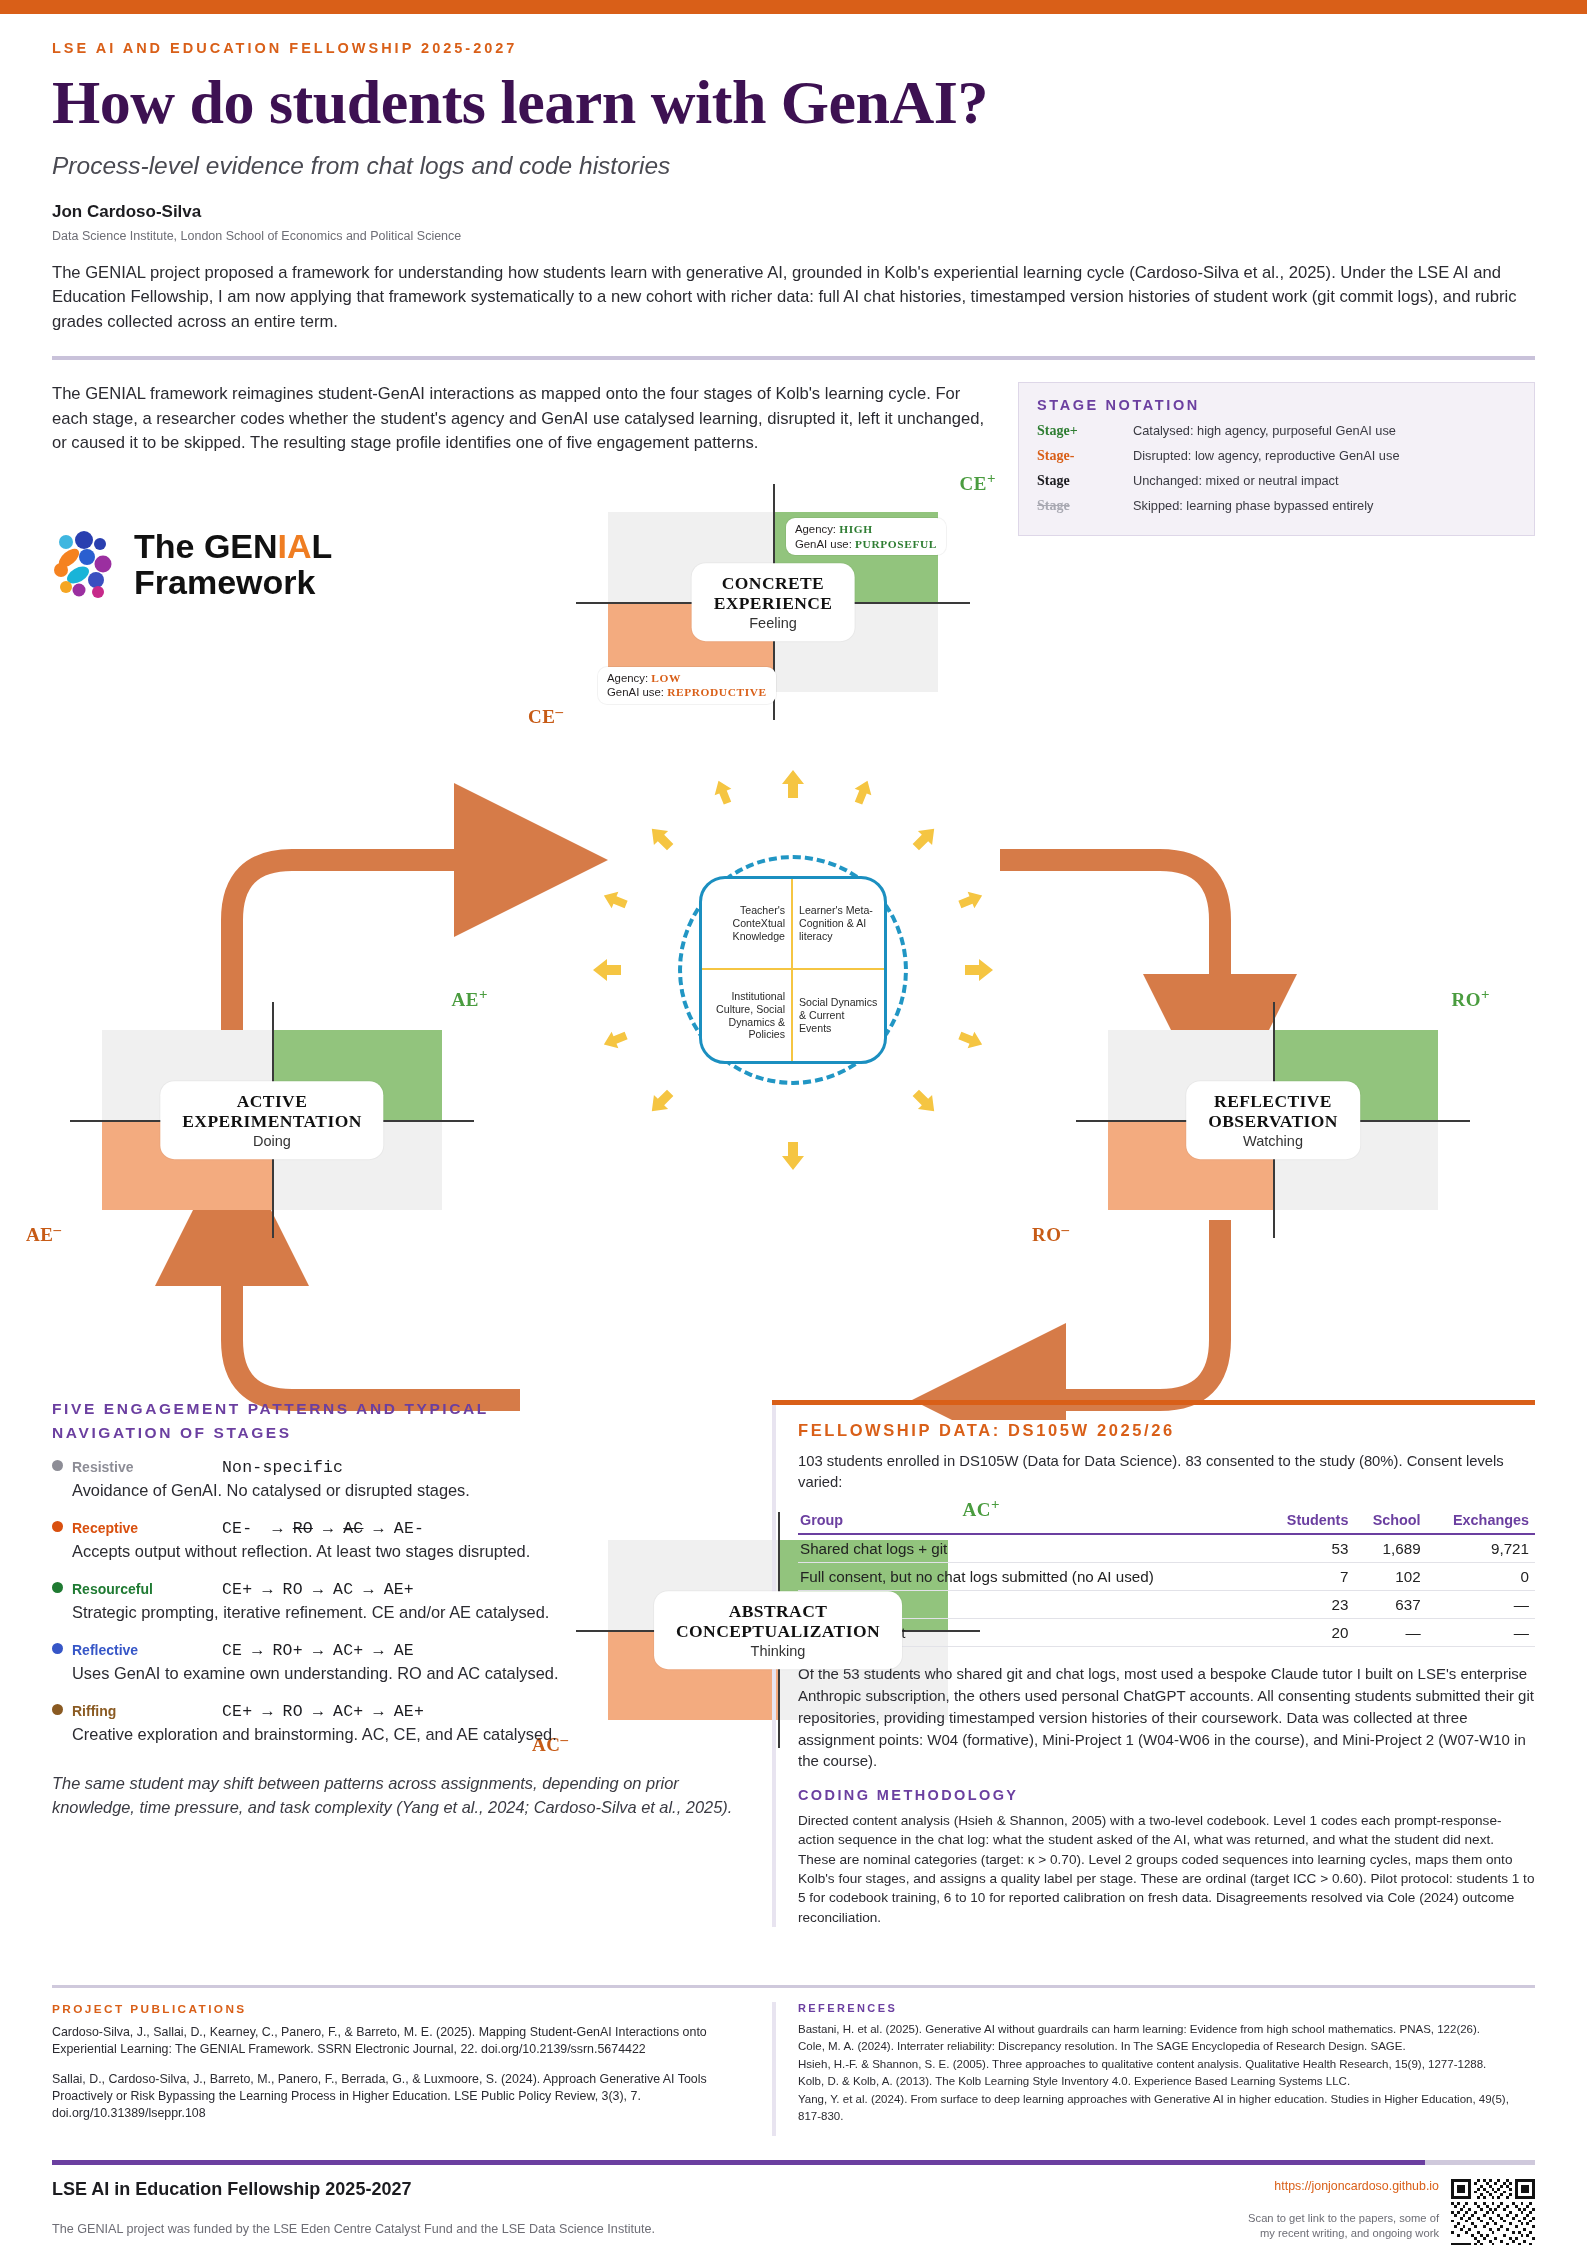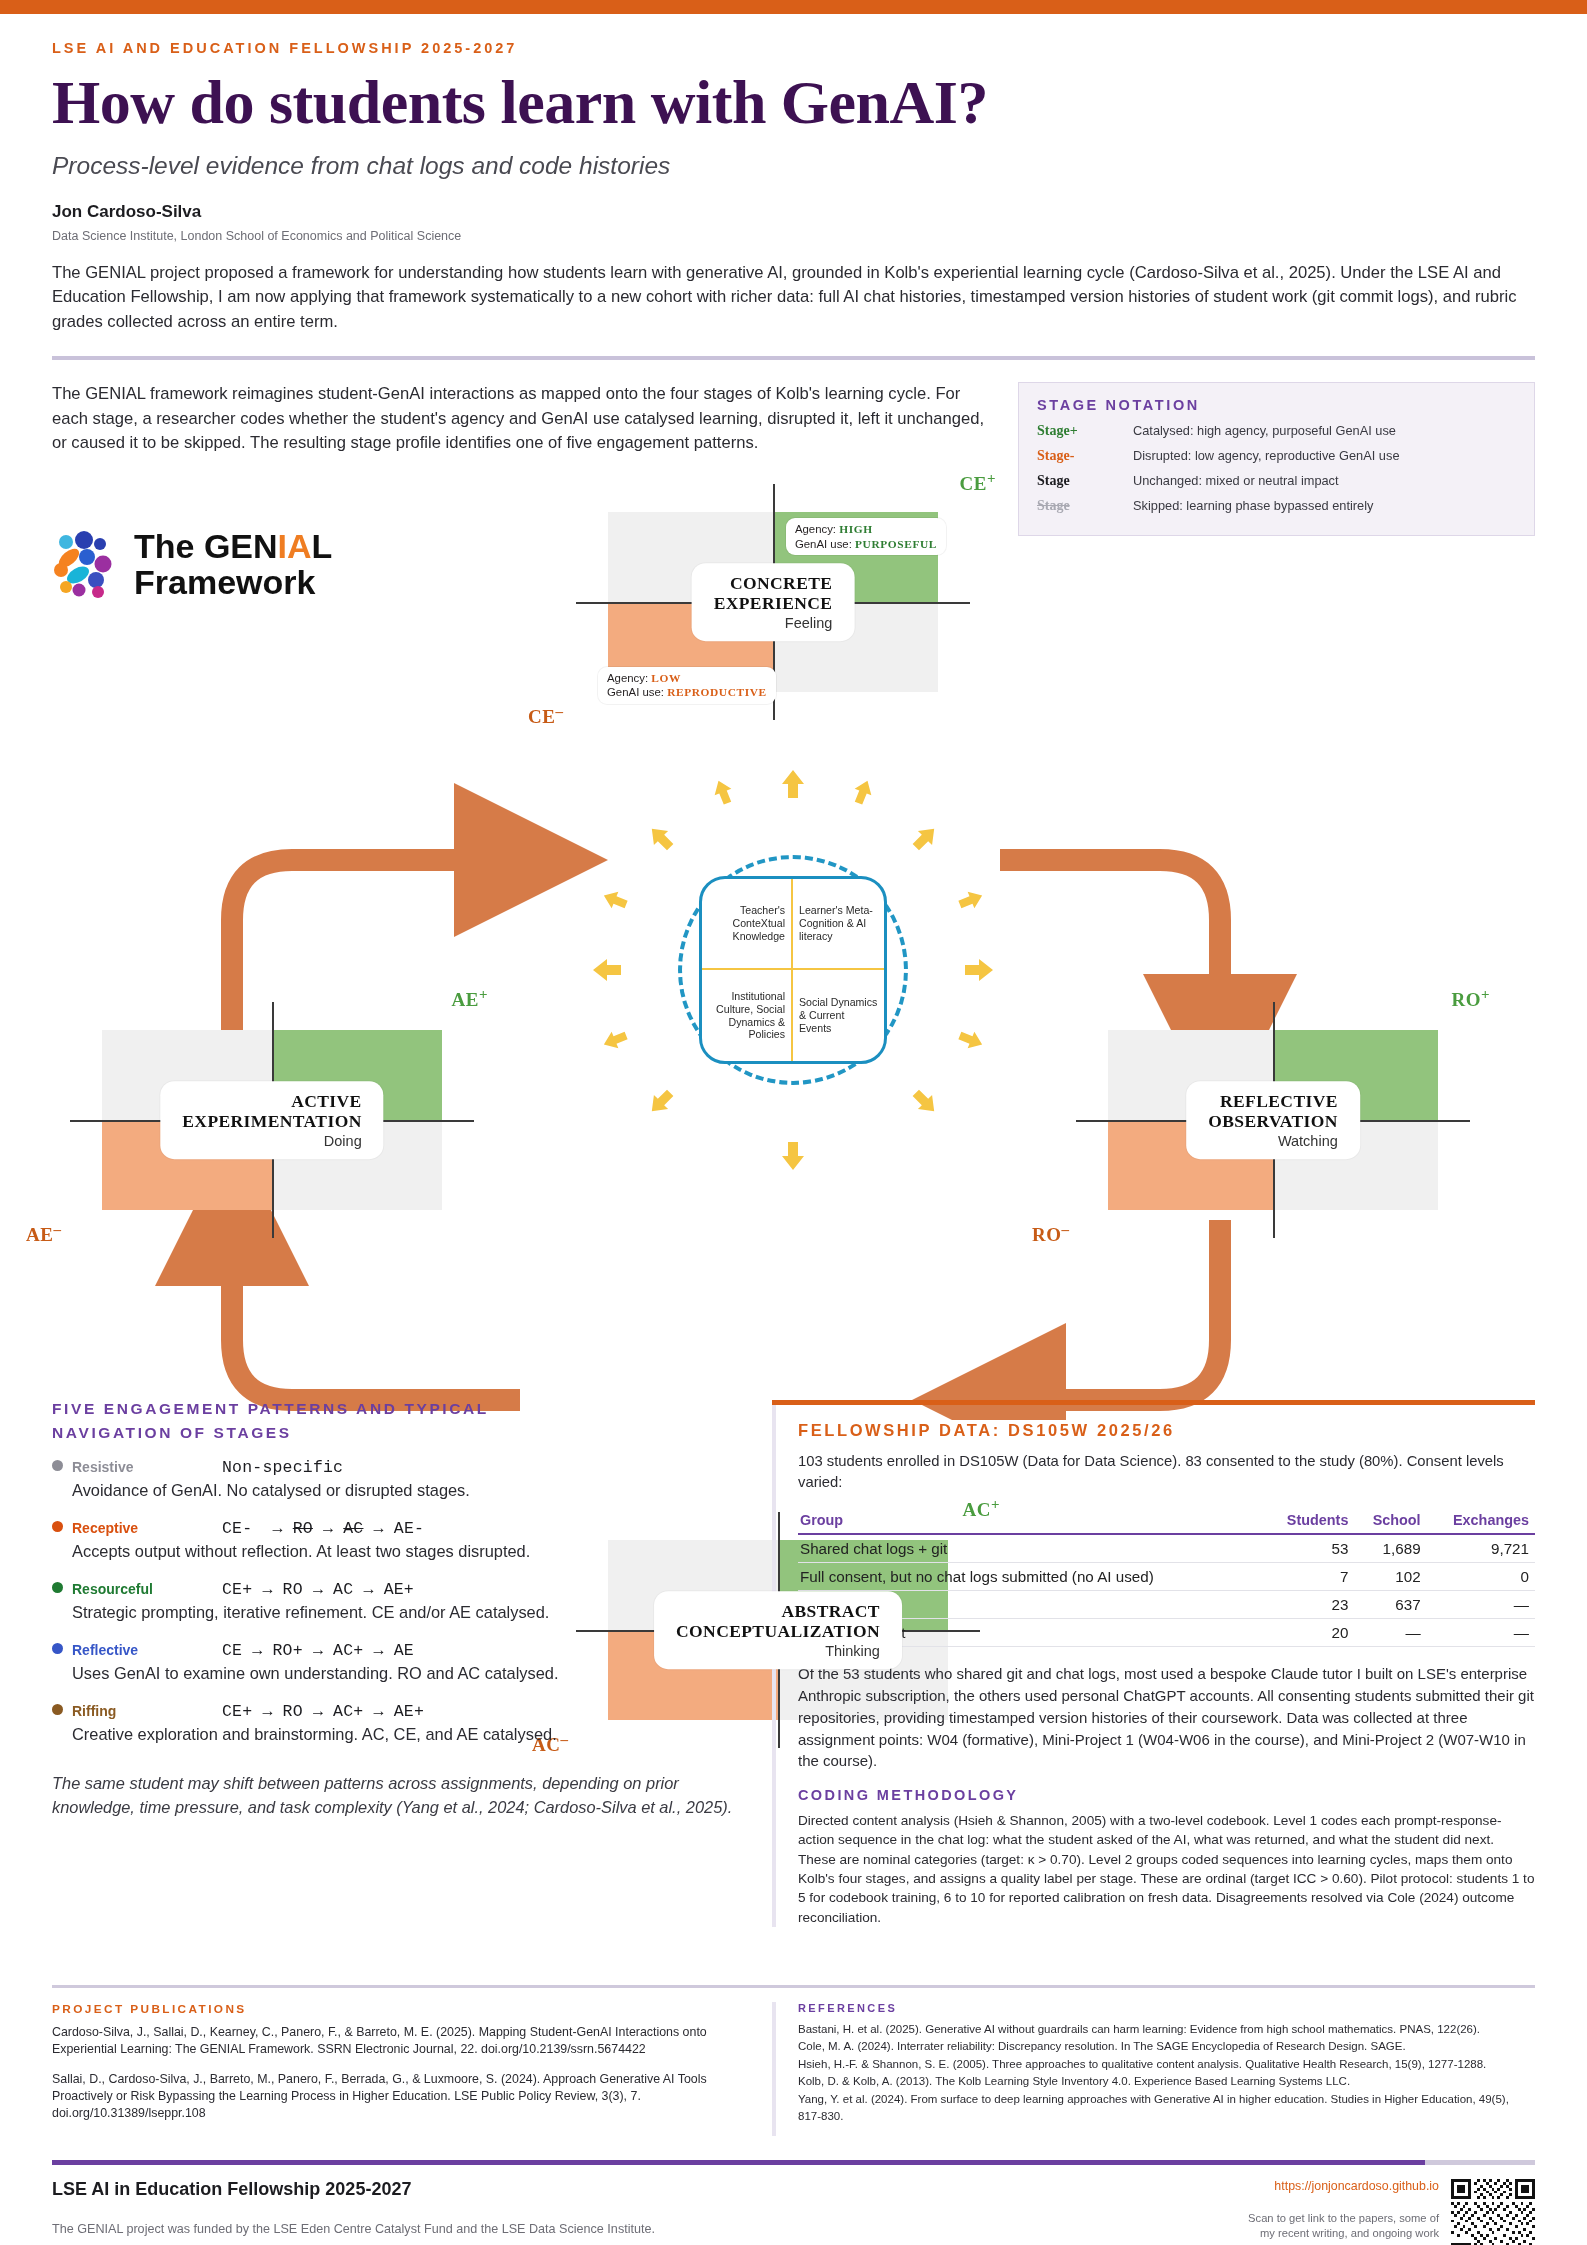--- a/index.html
+++ b/index.html
@@ -81,21 +81,21 @@
     background: #f0f0f0;
   }
   .node .quad-green {
     position: absolute; right: 0; top: 0; width: 165px; height: 90px; background: #92c47d;
   }
   .node .quad-orange {
     position: absolute; left: 0; bottom: 0; width: 165px; height: 90px; background: #f3ab7f;
   }
   .node-label {
     position: absolute; left: 50%; top: 50%; transform: translate(-50%,-50%);
-    background: #fff; border-radius: 14px; padding: 10px 22px; text-align: right;
+    background: #fff; border-radius: 14px; padding: 10px 22px; text-align: center;
     box-shadow: 0 0 0 1px rgba(0,0,0,0.03); white-space: nowrap; z-index: 4;
   }
   .node-label .nm {
     font-family: "Liberation Serif", serif; font-weight: 700;
     font-size: 17.5px; letter-spacing: 0.4px; line-height: 1.16; color: #111;
   }
   .node-label .vb { font-size: 14.5px; color: #333; margin-top: 1px; }
   .axis-h, .axis-v { position: absolute; background: #3a3a3a; }
   .axis-h { height: 1.6px; left: -32px; right: -32px; top: 90px; }
   .axis-v { width: 1.6px; top: -28px; bottom: -28px; left: 165px; }

